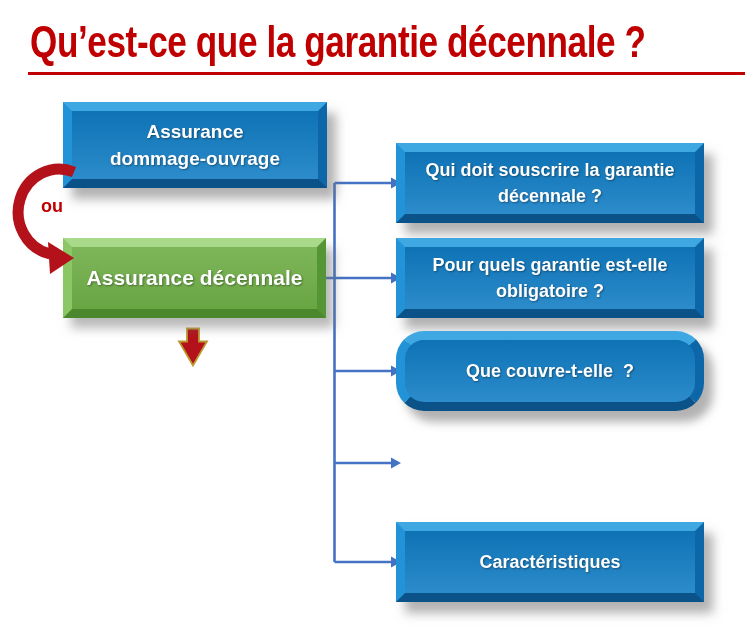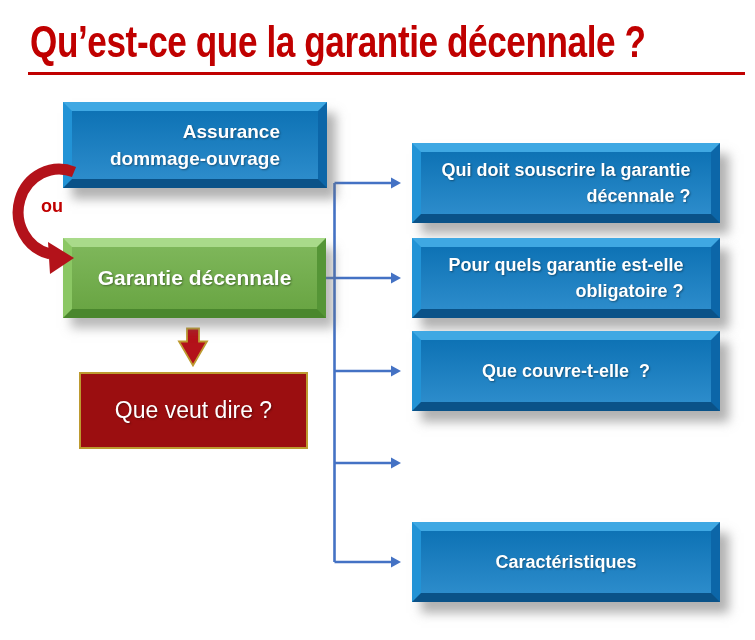--- a/index.html
+++ b/index.html
@@ -13,21 +13,21 @@
     font-size:45px;font-weight:700;color:var(--title-red);letter-spacing:-0.5px;
   }
   .title-inner{display:inline-block;transform:scaleX(0.78);transform-origin:0 50%;}
   .title-underline{
     position:absolute;left:28px;top:72px;width:717px;height:3px;
     background:var(--title-red);
   }
   
   .box{
     position:absolute;z-index:2;display:flex;align-items:center;justify-content:center;
-    text-align:right;color:var(--text-white);box-sizing:border-box;
+    text-align:center;color:var(--text-white);box-sizing:border-box;
   }
   .box-label{white-space:pre-line;text-shadow:1px 1px 2px rgba(0,0,0,.38);}
   
   .bevel-blue{
     border:9px solid;
     border-color:#3FA8E3 #0C66A8 #0A5288 #2293D6;
     background:linear-gradient(180deg,rgba(0,0,0,.08),rgba(255,255,255,.12)),var(--box-blue);
     box-shadow:9px 11px 10px rgba(115,115,115,.55);
   }
   .bevel-green{
@@ -37,22 +37,22 @@
     box-shadow:8px 10px 10px rgba(115,115,115,.5);
   }
   
   .box-assurance{left:63px;top:102px;width:264px;height:86px;font-size:19px;font-weight:700;line-height:27px;}
   .box-garantie{left:63px;top:238px;width:263px;height:80px;font-size:21px;font-weight:700;}
   .box-quedire{
     left:79px;top:372px;width:229px;height:77px;
     background:var(--box-dark-red);border:2px solid var(--gold-outline);
     font-size:23px;font-weight:400;
   }
-  .rbox{left:412px;width:308px;height:80px;font-size:18px;font-weight:700;line-height:26px;}
-  .rbox-0{top:143px;} .rbox-1{top:238px;} .rbox-2{top:331px;} .rbox-3{top:423px;} .rbox-4{top:522px;}
+  .rbox{left:396px;width:308px;height:80px;font-size:18px;font-weight:700;line-height:26px;}
+  .rbox-0{top:143px;} .rbox-1{top:238px;} .rbox-2{top:331px;border-radius:28px;} .rbox-3{top:423px;} .rbox-4{top:522px;}
   
   .connectors{position:absolute;left:0;top:0;z-index:0;}
   .curved-arrow{position:absolute;left:10px;top:162px;z-index:3;}
   .down-arrow{position:absolute;left:174px;top:327px;z-index:1;}
   .or-label{
     position:absolute;left:41px;top:196px;z-index:3;
     font-size:18px;font-weight:700;color:var(--title-red);
   }
   .cline{stroke:var(--connector-blue);stroke-width:2.6;fill:none;}
   .chead{fill:var(--connector-blue);}
@@ -86,30 +86,27 @@
 dommage-ouvrage</span>
   </div>
 
   <svg class="curved-arrow" width="92" height="118" viewBox="0 0 92 118" aria-hidden="true">
     <path d="M64 10 A41 43 0 1 0 40 92" fill="none" stroke="var(--arrow-red)" stroke-width="11"></path>
     <polygon points="38,80 64,96 40,112" fill="var(--arrow-red)"></polygon>
   </svg>
   <div class="or-label">ou</div>
 
   <div class="box bevel-green box-garantie">
-    <span class="box-label">Garantie décennale</span>
+    <span class="box-label">Assurance décennale</span>
   </div>
 
   <svg class="down-arrow" width="38" height="42" viewBox="0 0 38 42" aria-hidden="true">
     <path d="M13 1.5 h12 v13 h8 l-14 24 -14 -24 h8 z" fill="var(--arrow-red)" stroke="var(--gold-outline)" stroke-width="1.8" stroke-linejoin="miter"></path>
   </svg>
 
-  <div class="box box-quedire">
-    <span class="box-label">Que veut dire ?</span>
-  </div>
 
   <div class="box bevel-blue rbox rbox-0">
     <span class="box-label">Qui doit souscrire la garantie
 décennale ?</span>
   </div>
   <div class="box bevel-blue rbox rbox-1">
     <span class="box-label">Pour quels garantie est-elle
 obligatoire ?</span>
   </div>
   <div class="box bevel-blue rbox rbox-2">

